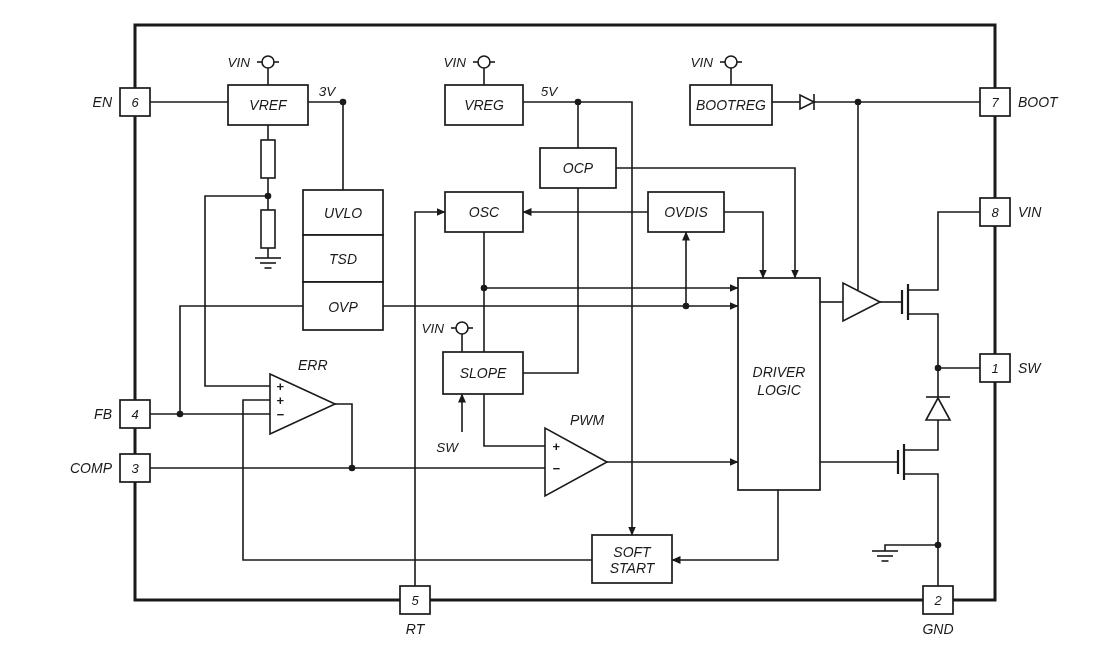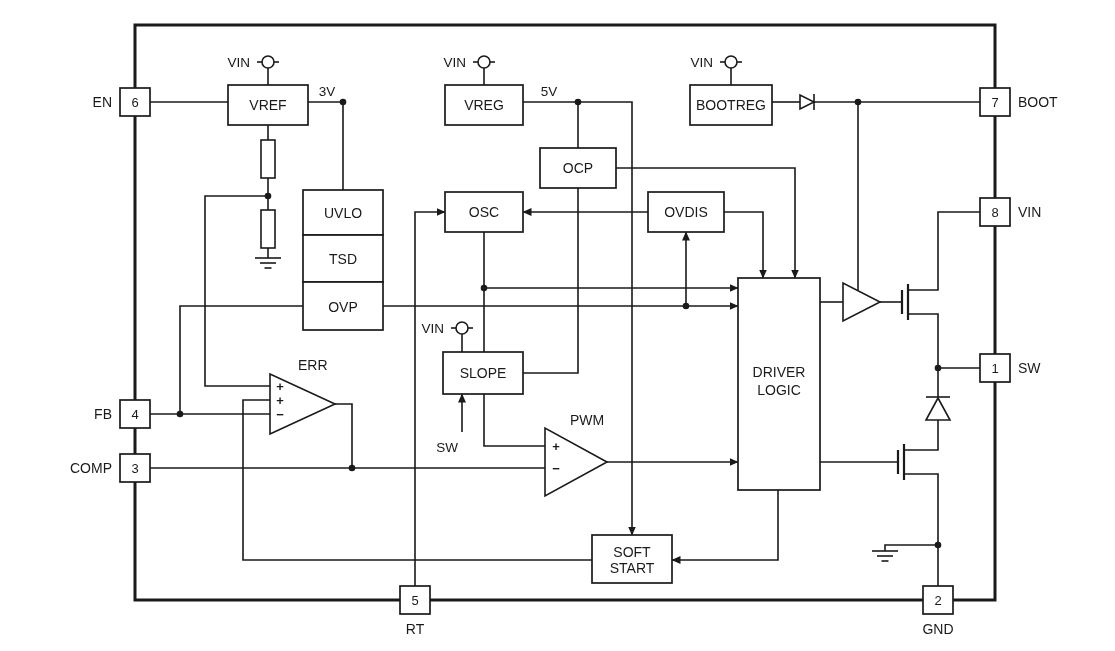--- a/index.html
+++ b/index.html
@@ -1,16 +1,16 @@
 <!DOCTYPE html>
 <html><head>
 <meta charset="utf-8">
 <style>
   html,body{margin:0;padding:0;background:#ffffff;}
-  .canvas{width:1115px;height:651px;background:#ffffff;position:relative;overflow:hidden;}
+  .canvas{width:1115px;height:651px;background:#ffffff;position:relative;overflow:hidden;font-style:italic;}
   svg{display:block;}
   .wire{fill:none;stroke:#1a1a1a;stroke-width:1.6;stroke-linejoin:miter;}
   .box{fill:#ffffff;stroke:#1a1a1a;stroke-width:1.7;}
   .border{fill:none;stroke:#1a1a1a;stroke-width:3;}
   .shape{fill:#ffffff;stroke:#1a1a1a;stroke-width:1.6;}
   .plate{stroke:#1a1a1a;stroke-width:2.2;}
   .dot{fill:#1a1a1a;stroke:none;}
   text{font-family:"Liberation Sans","DejaVu Sans",sans-serif;font-size:14px;fill:#1a1a1a;}
   .pin-num{font-size:13px;}
   .net{font-size:13.5px;}

